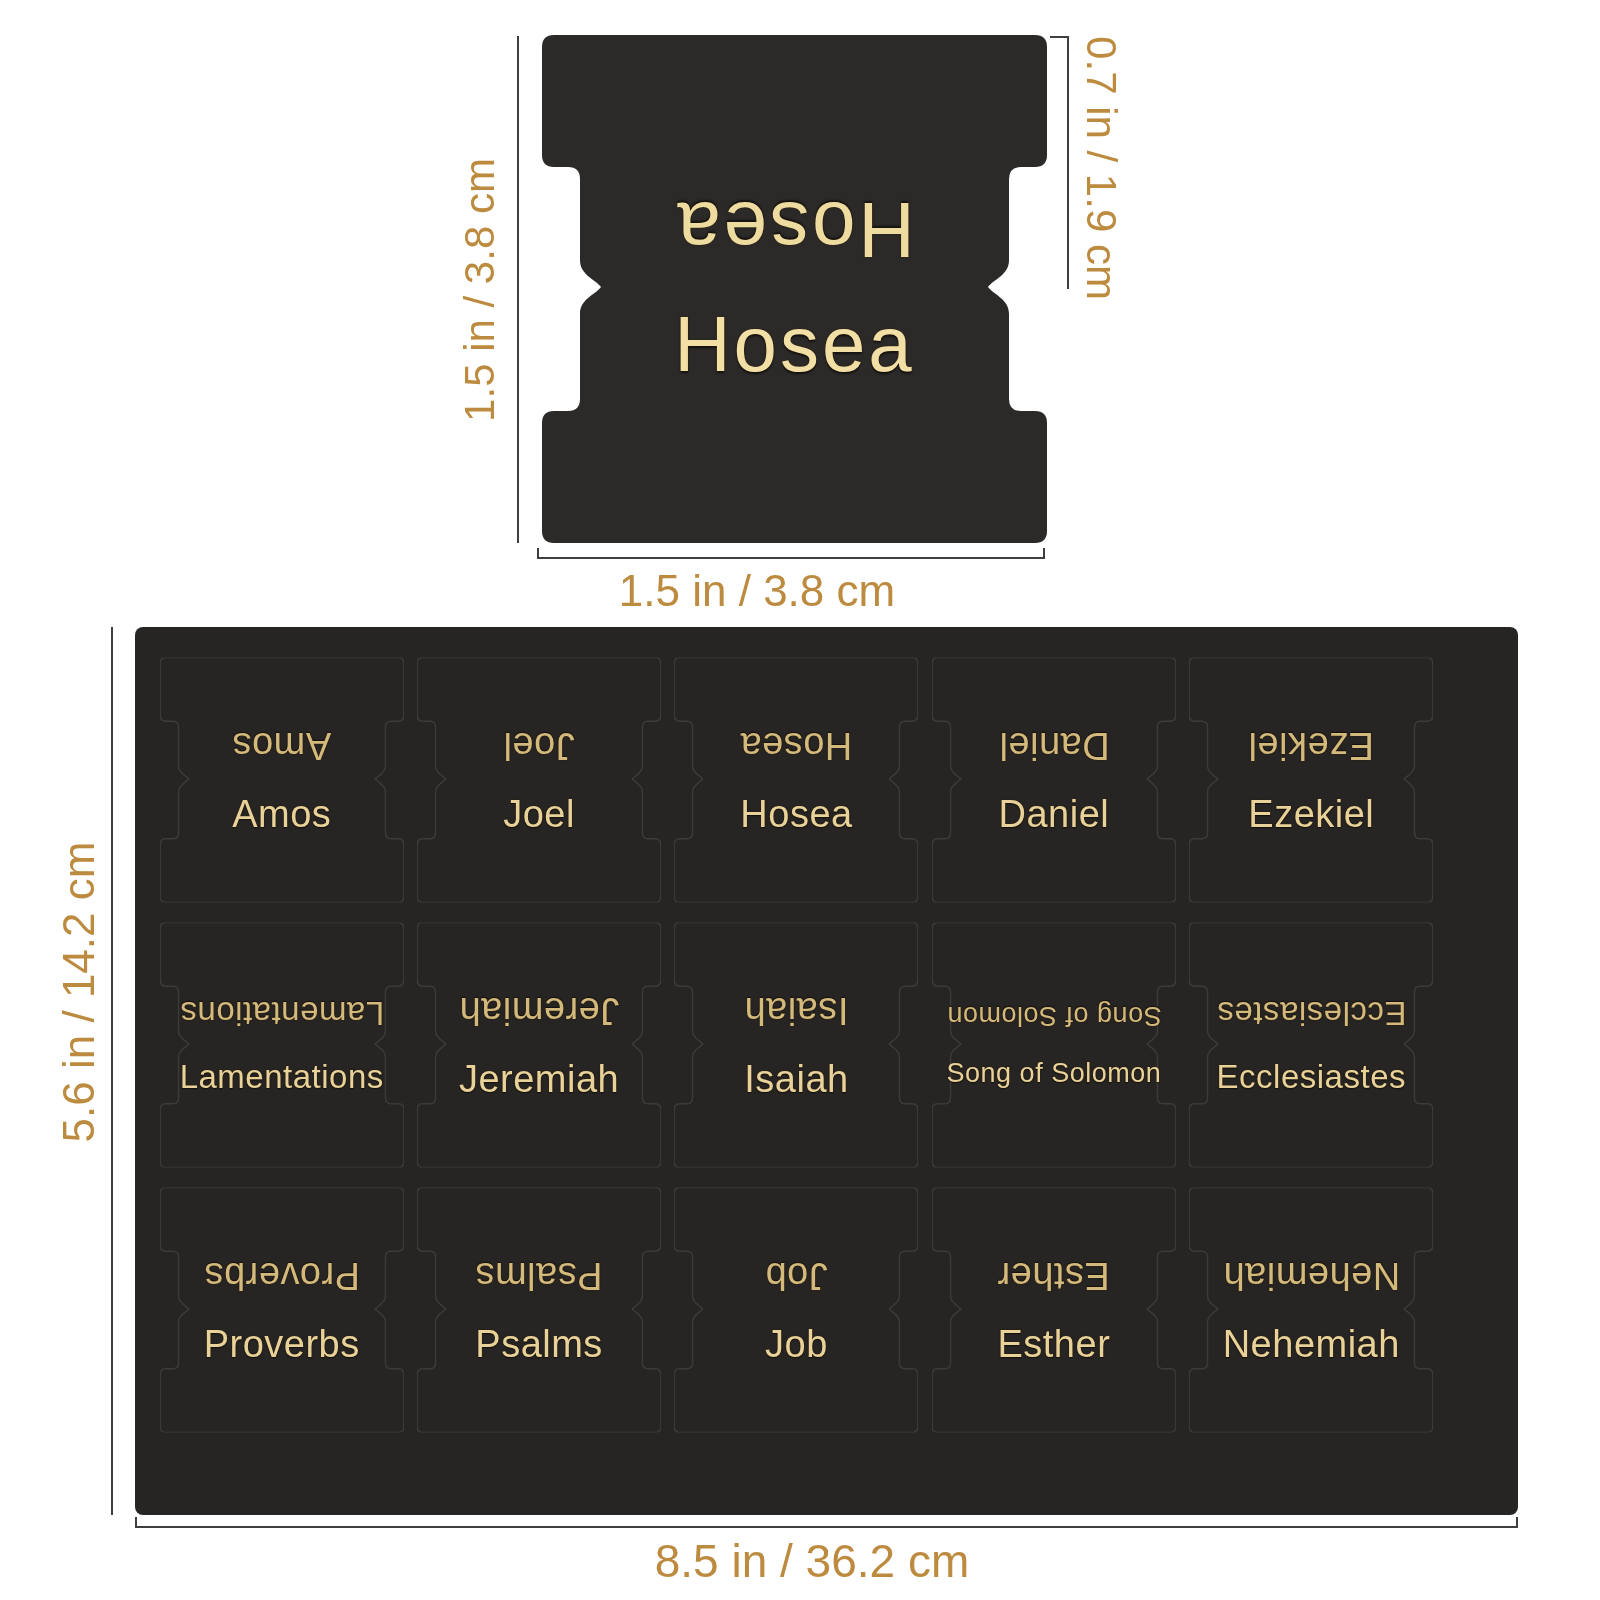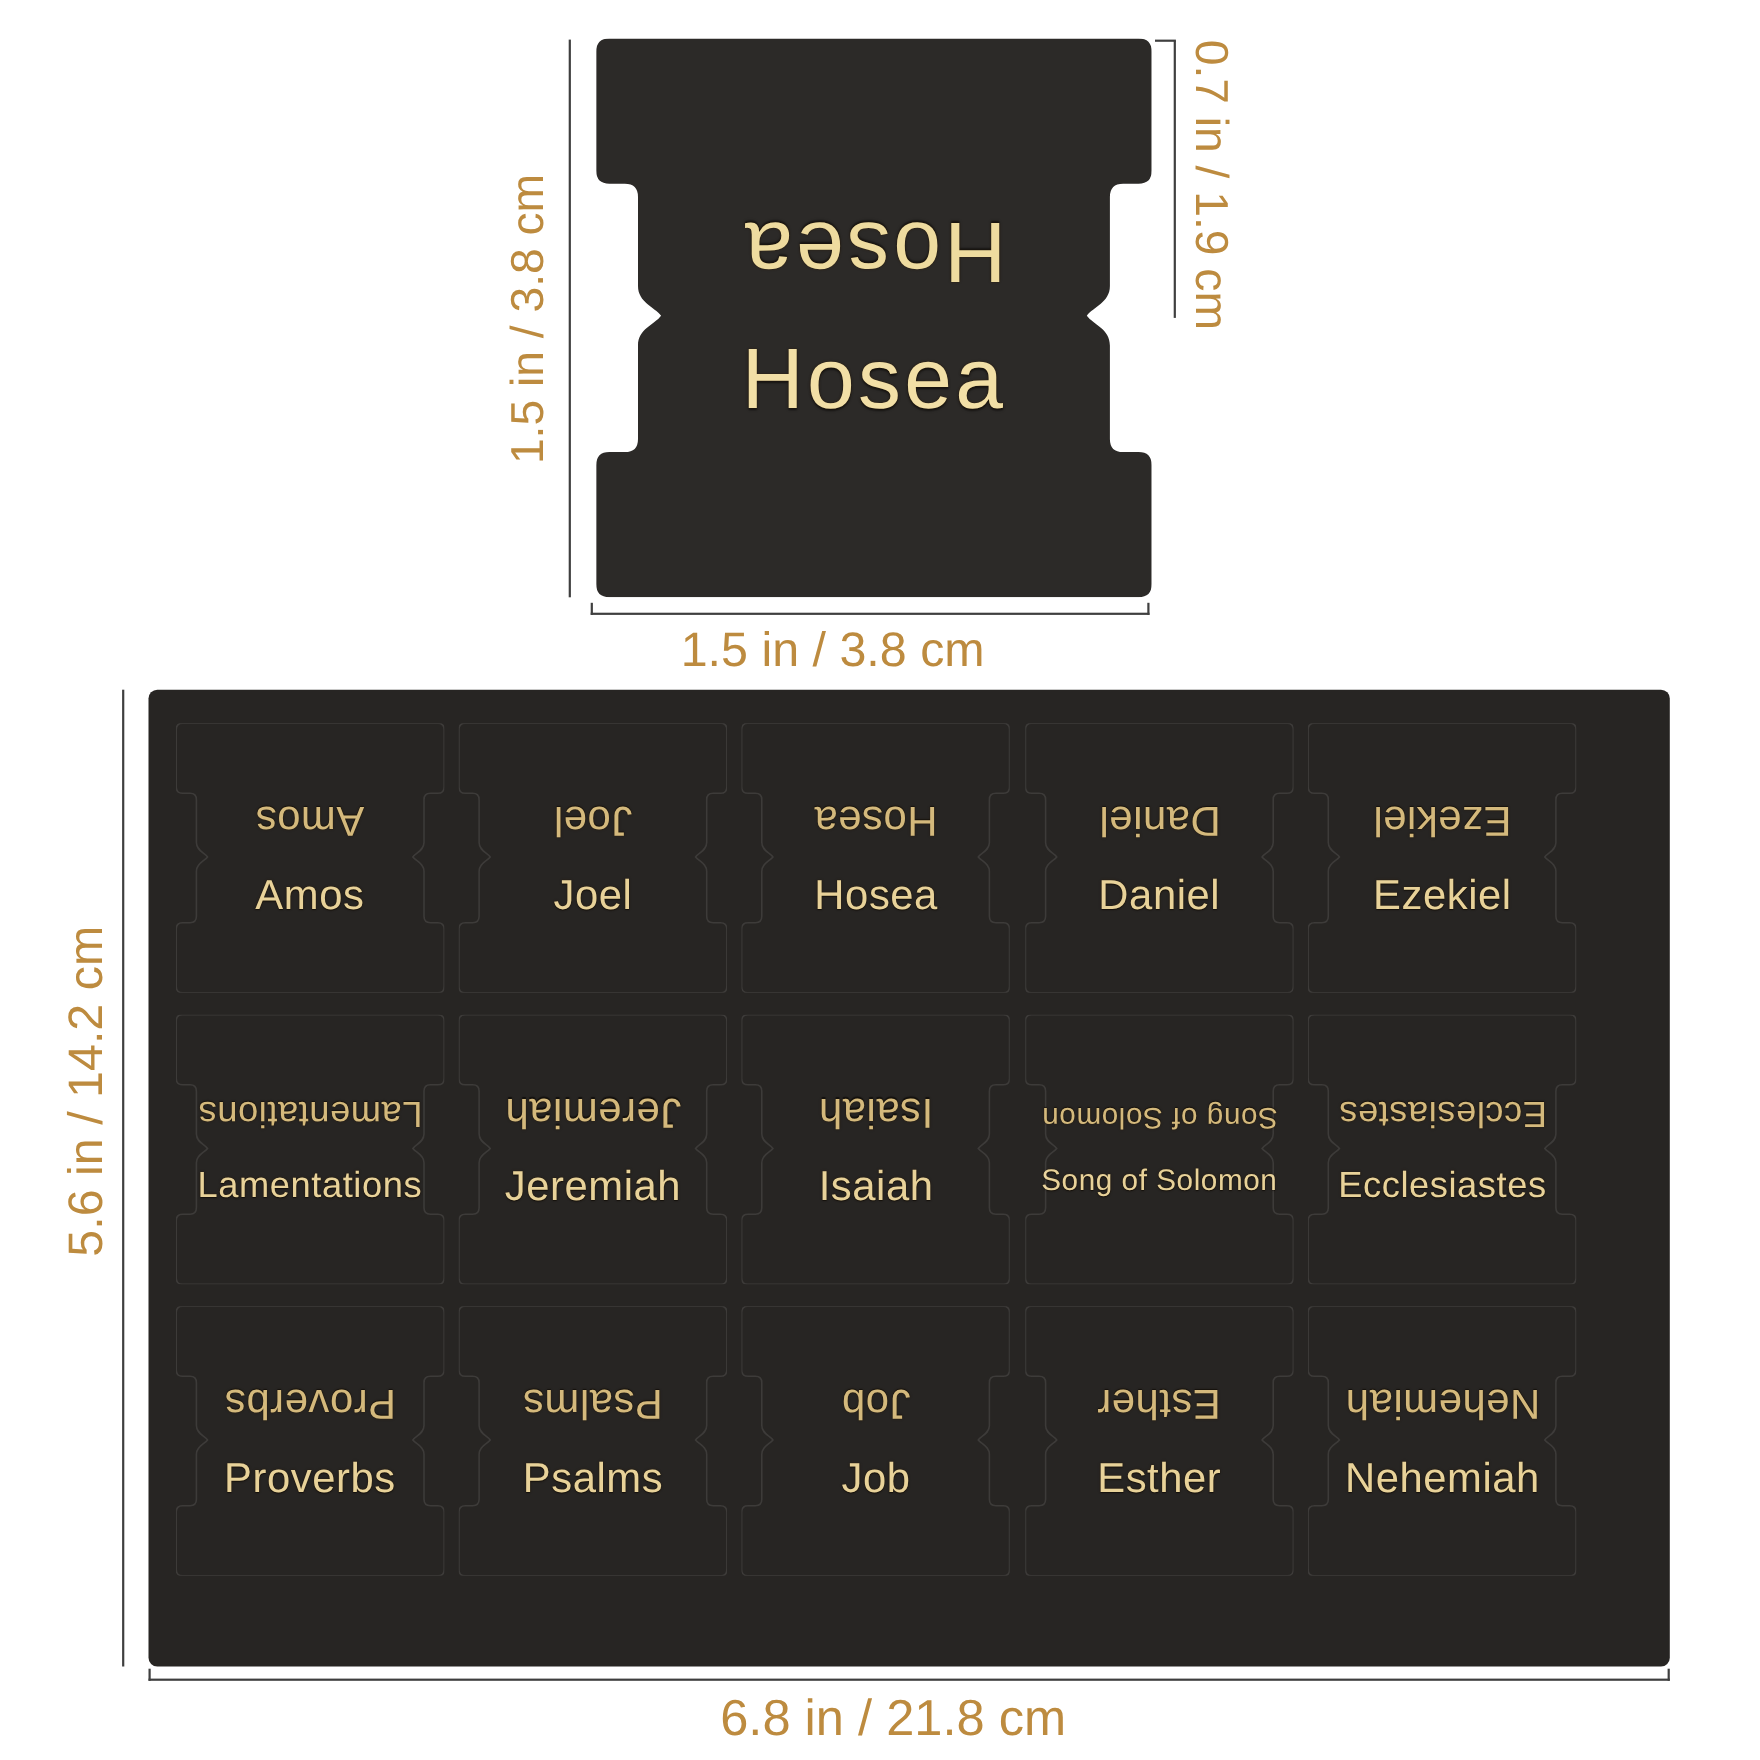--- a/index.html
+++ b/index.html
@@ -181,15 +181,15 @@
     </div>
 
   </div>
 
   <div class="dim-line" style="left:111px;top:627px;width:2px;height:888px"></div>
   <div class="dim-label rot-ccw" style="left:79px;top:992px;font-size:44px">5.6 in / 14.2 cm</div>
 
   <div class="dim-line" style="left:135px;top:1517px;width:2px;height:11px"></div>
   <div class="dim-line" style="left:1516px;top:1517px;width:2px;height:11px"></div>
   <div class="dim-line" style="left:135px;top:1526px;width:1383px;height:2px"></div>
-  <div class="dim-label center-x" style="left:812px;top:1534px;font-size:46px">6.8 in / 21.8 cm</div>
+  <div class="dim-label center-x" style="left:812px;top:1534px;font-size:46px">8.5 in / 36.2 cm</div>
 
 </div>
 
 </body></html>

